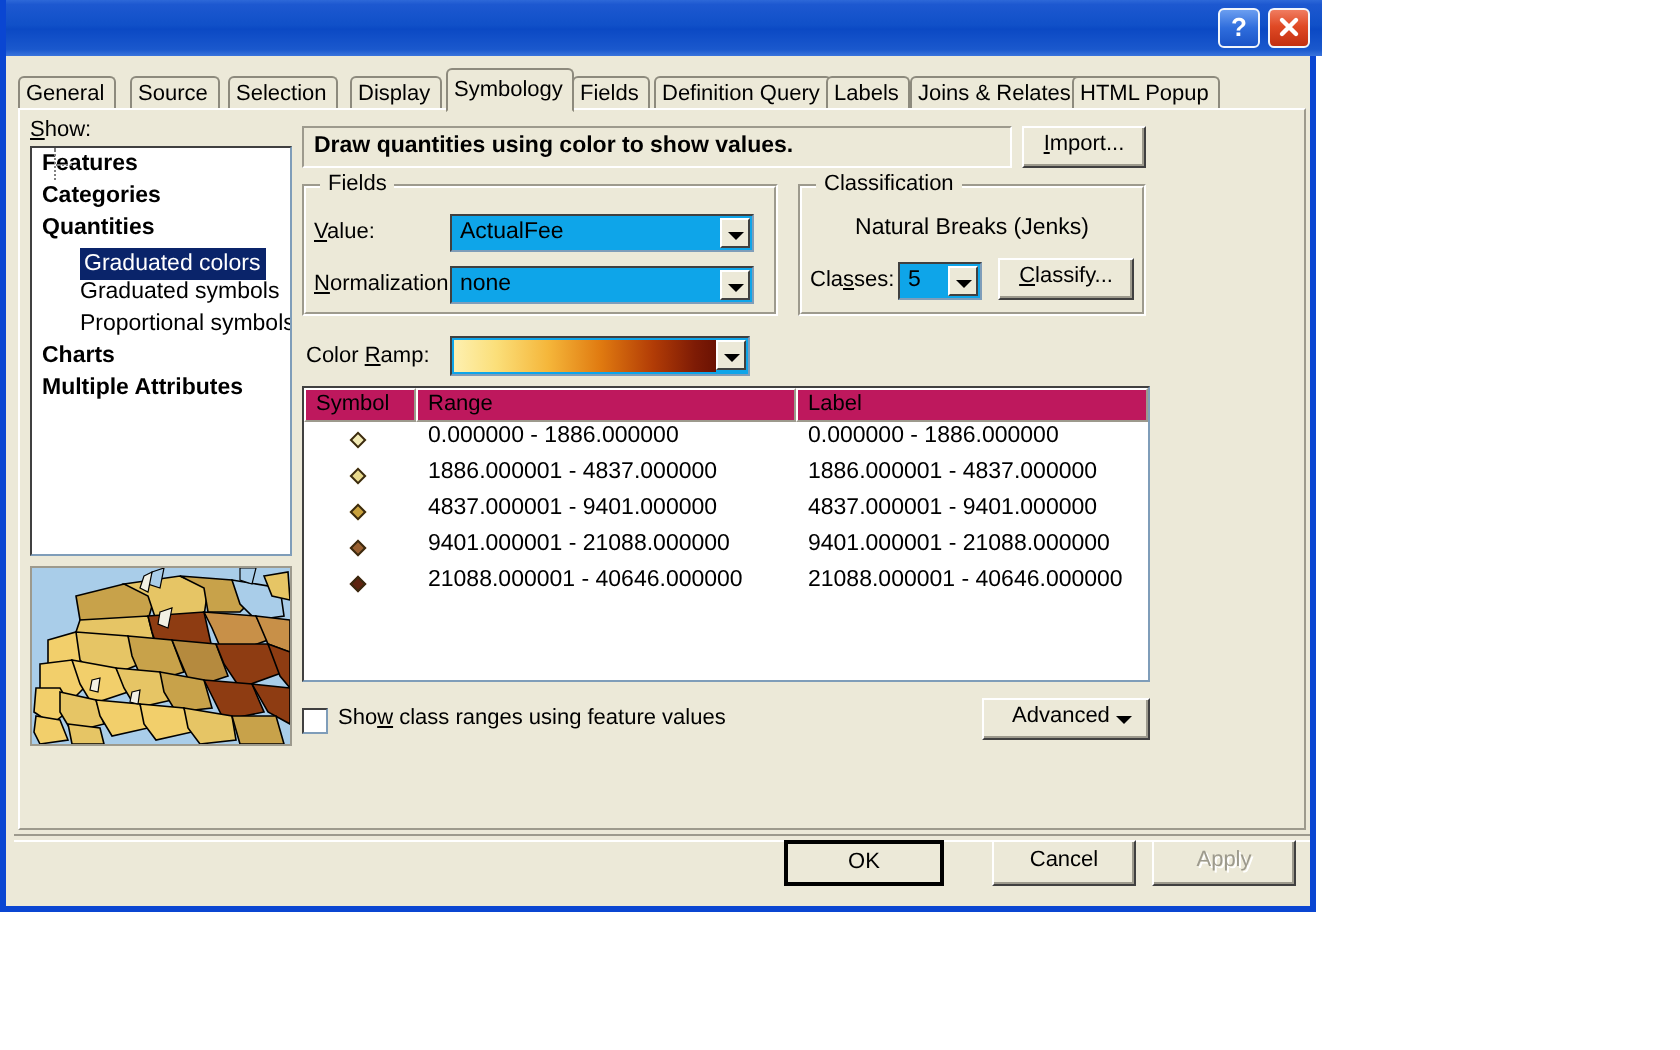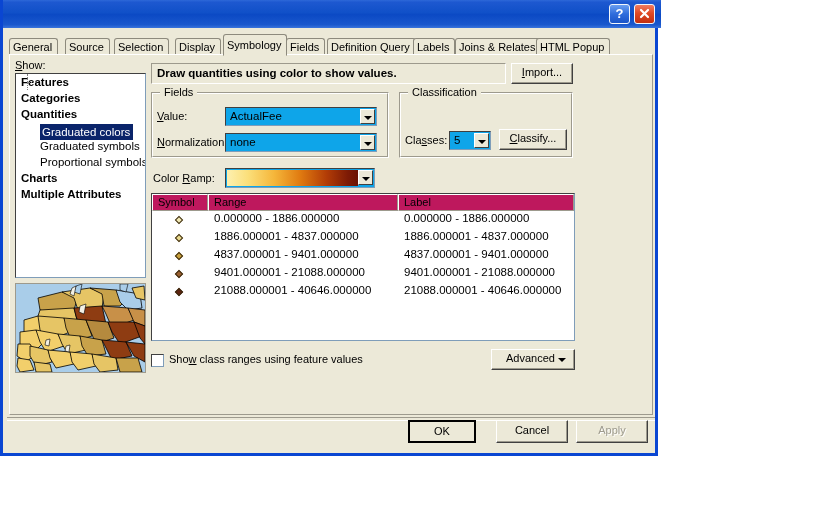--- a/index.html
+++ b/index.html
@@ -225,21 +225,21 @@
   .btn u { text-decoration: underline; }
   .btn.disabled { color: #9d9a8d; text-shadow: 1px 1px 0 #ffffff; }
   .btn.default { border: 2px solid #000000; box-shadow: none; }
   .btn-import { left: 508px; top: 63px; width: 62px; height: 21px; line-height: 17px; }
   .btn-classify { left: 496px; top: 129px; width: 68px; height: 21px; line-height: 17px; }
   .btn-advanced { left: 488px; top: 349px; width: 84px; height: 21px; line-height: 17px; text-align:left; padding-left:14px;}
   .btn-adv-arrow {
     position:absolute; right: 8px; top: 8px;
     width:0;height:0;border-left:4px solid transparent;border-right:4px solid transparent;border-top:4px solid #000;
   }
-  .btn-ok     { left: 405px; top: 420px; width: 68px; height: 23px; line-height: 19px; }
+  .btn-ok     { left: 389px; top: 420px; width: 80px; height: 23px; line-height: 19px; }
   .btn-cancel { left: 493px; top: 420px; width: 72px; height: 23px; line-height: 19px; }
   .btn-apply  { left: 573px; top: 420px; width: 72px; height: 23px; line-height: 19px; }
 
   
   .group {
     position: absolute;
     border: 1px solid #ffffff;
     border-top-color: #9d9a8d;
     border-left-color: #9d9a8d;
     box-sizing: border-box;
@@ -519,20 +519,21 @@
   <div class="flabel" style="left:154px; top:136px;"><u>N</u>ormalization:</div>
   <div class="combo cb-norm">
     <span>none</span>
     <span class="combo-arrow"></span>
   </div>
 
   <div class="group grp-class">
     <div class="group-inner"></div>
     <div class="group-title">Classification</div>
   </div>
+  <div class="class-method">Natural Breaks (Jenks)</div>
   <div class="flabel" style="left:402px; top:134px;">Cla<u>s</u>ses:</div>
   <div class="combo cb-classes">
     <span>5</span>
     <span class="combo-arrow"></span>
   </div>
   <div class="btn btn-classify"><u>C</u>lassify...</div>
 
   <div class="flabel" style="left:150px; top:172px;">Color <u>R</u>amp:</div>
   <div class="combo cb-ramp">
     <span class="ramp-swatch"></span>

